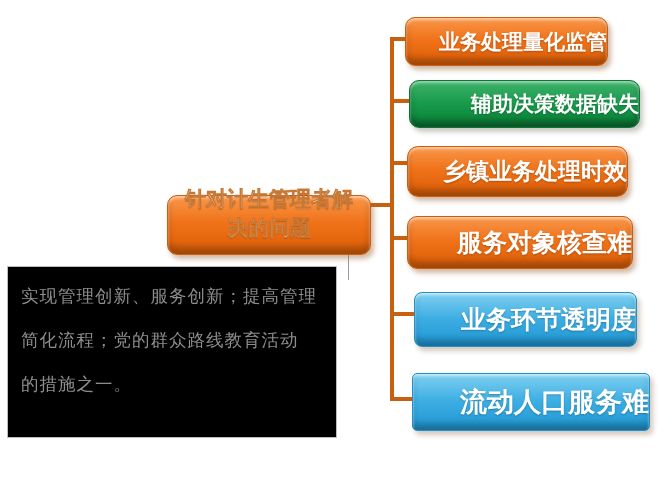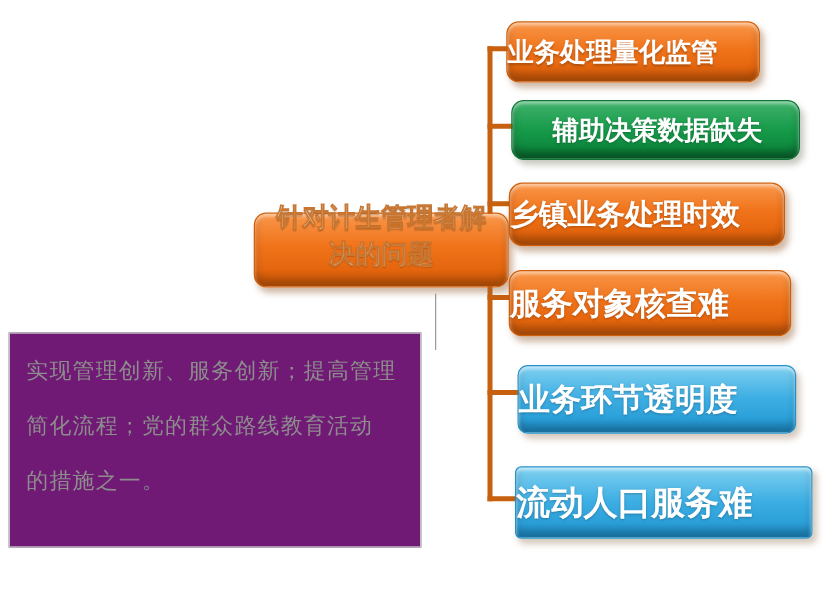--- a/index.html
+++ b/index.html
@@ -22,21 +22,21 @@
   .b5      { left: 390px; top: 312px; width: 27px; height: 4px; }
   .b6      { left: 390px; top: 397px; width: 26px; height: 4px; }
   .bc      { left: 370px; top: 203px; width: 22px; height: 4px; }
   .leader  { position: absolute; left: 348px; top: 235px; width: 1px; height: 45px; background: #9c9c9c; }
 
   
   .node {
     position: absolute;
     display: flex;
     align-items: center;
-    justify-content: flex-start;
+    justify-content: flex-end;
     color: #ffffff;
     font-weight: bold;
     border-radius: 10px;
     text-shadow: 0 1px 2px rgba(0,0,0,0.25);
     box-shadow: inset 0 2px 3px rgba(255,255,255,0.55),
                 inset 0 -6px 7px rgba(0,0,0,0.22),
                 3px 4px 5px rgba(150,100,60,0.45);
     font-family: Liberation Serif, serif;
   }
   .orange {
@@ -60,41 +60,40 @@
 
   .n1 { left: 405px; top: 17px;  width: 201px; height: 47px; font-size: 21px; }
   .n2 { left: 409px; top: 80px;  width: 197px; height: 46px; font-size: 21px; padding-left: 32px; }
   .n3 { left: 407px; top: 146px; width: 219px; height: 49px; font-size: 23px; border-radius: 11px; }
   .n4 { left: 407px; top: 216px; width: 224px; height: 51px; font-size: 25px; }
   .n5 { left: 414px; top: 292px; width: 221px; height: 53px; font-size: 25px; border-radius: 8px; }
   .n6 { left: 412px; top: 373px; width: 236px; height: 56px; font-size: 27px; border-radius: 5px; }
 
   
   .center-node {
-    left: 167px; top: 170px; width: 202px; height: 58px;
+    left: 167px; top: 195px; width: 202px; height: 58px;
     overflow: visible;
-    margin-left: 36px;
   }
   .center-label {
     position: absolute;
     top: -11px; left: 0; width: 100%;
     text-align: center;
     font-size: 21px;
     line-height: 29px;
     font-weight: bold;
     color: #ffffff;
     -webkit-text-stroke: 0.6px rgba(190, 95, 15, 0.85);
     text-shadow: 0 1px 1px rgba(0,0,0,0.18);
   }
 
   
   .note {
     position: absolute;
     left: 7px; top: 266px; width: 330px; height: 172px;
-    background: #701a75;
+    background: #000000;
     border: 1px solid #bdbdbd;
     box-sizing: border-box;
     padding: 7px 12px 0 13px;
     color: #8d8d8d;
     font-size: 17.5px;
     letter-spacing: 1px;
   }
   .note-line { line-height: 44px; white-space: nowrap; }
 </style>
 </head>

